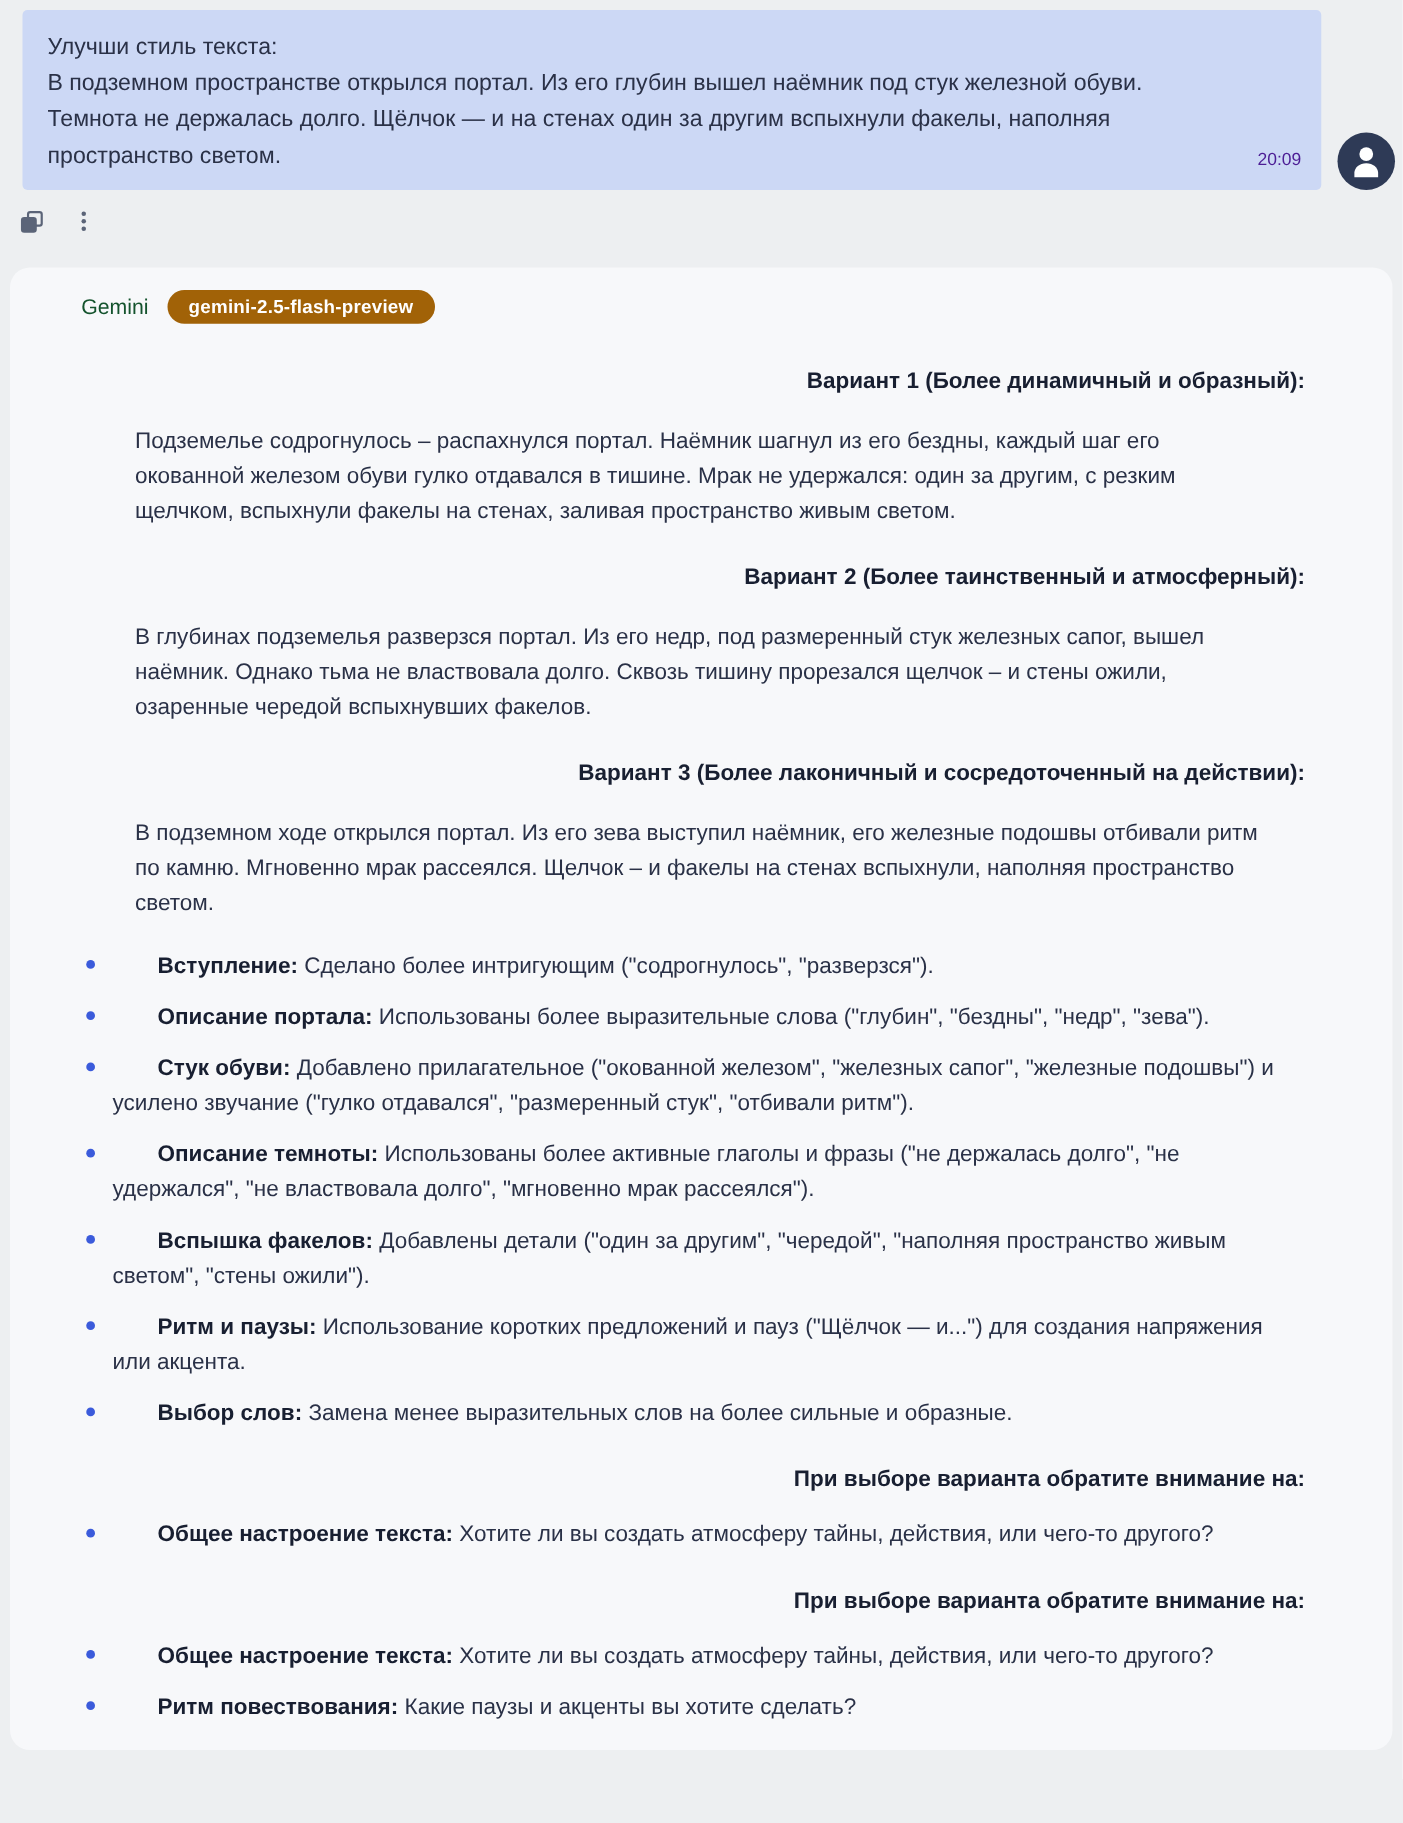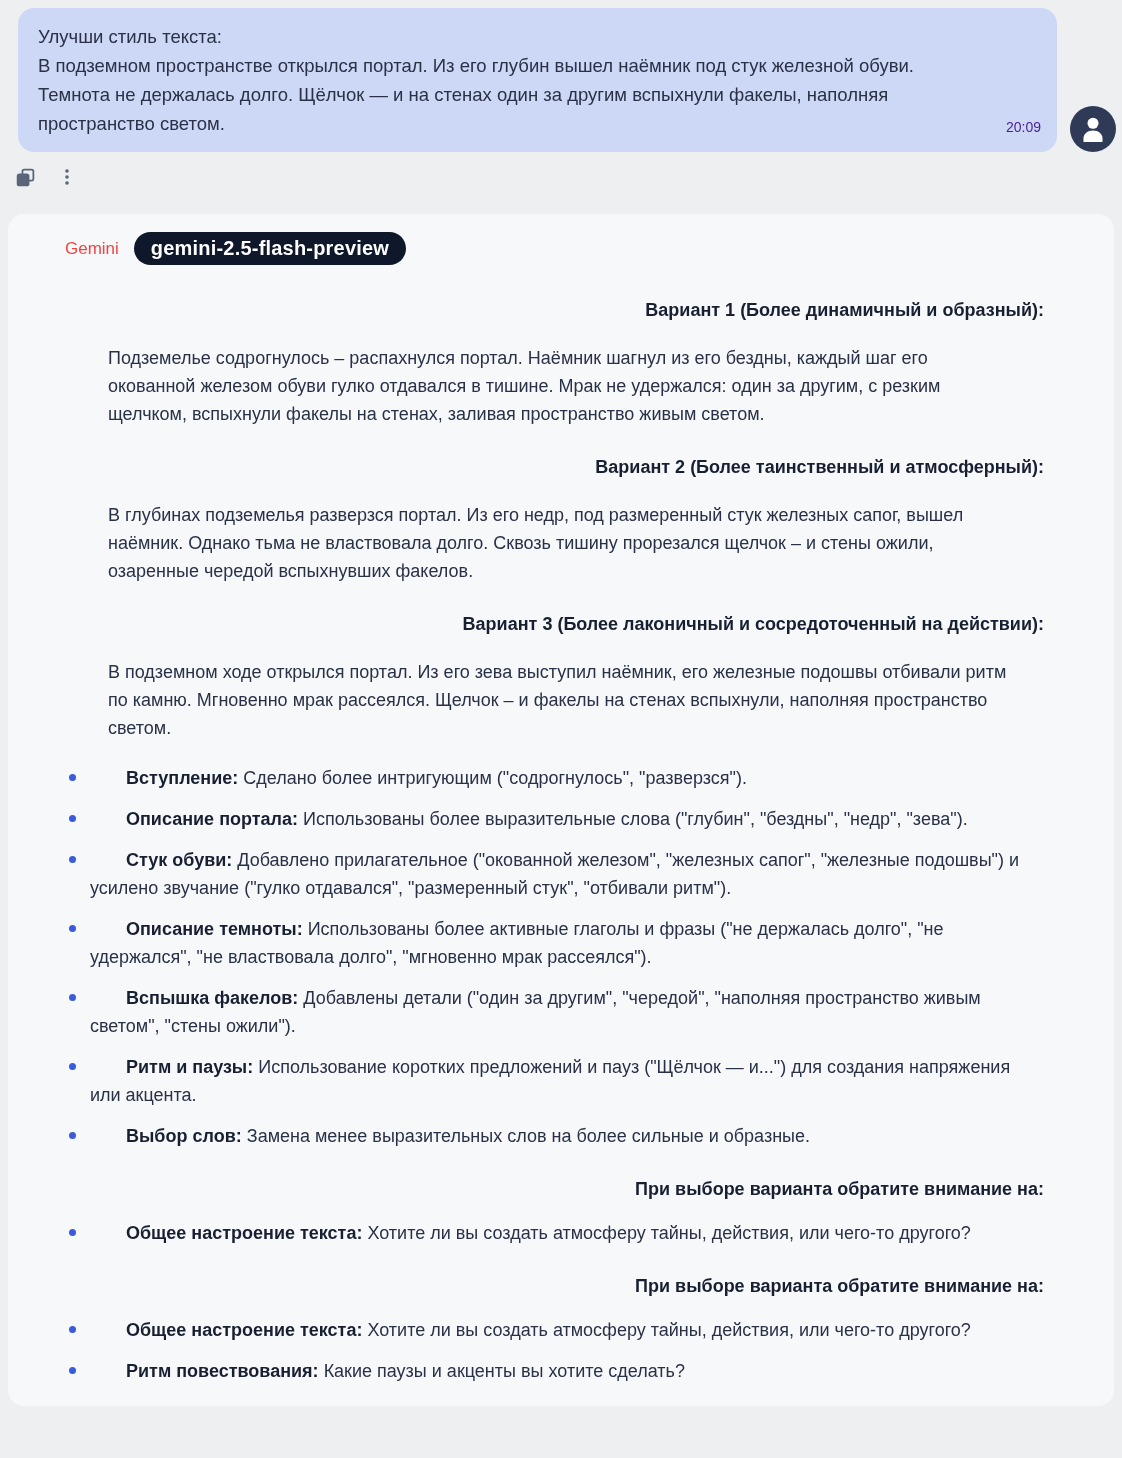--- a/index.html
+++ b/index.html
@@ -1,38 +1,38 @@
 <!DOCTYPE html>
 <html lang="ru"><head>
 <meta charset="utf-8">
 <style>
   * { box-sizing: border-box; }
   body { margin:0; background:#edeff1; font-family:"Liberation Sans","DejaVu Sans",sans-serif; }
   .page { width:1122px; min-height:1458px; position:relative; overflow:hidden; }
 
   
   .user-row { display:flex; align-items:flex-end; padding:8px 3px 0 18px; }
-  .bubble { position:relative; background:#ccd8f5; border-radius:16px;
+  .bubble { position:relative; background:#ccd8f5; border-radius:4px;
             padding:14px 86px 14px 20px; flex:1 1 auto; color:#2a3147;
             font-size:18.5px; line-height:29px; }
   .bubble-time { position:absolute; right:16px; bottom:10px; font-size:14px; color:#4c1d95; }
   .avatar { width:46px; height:46px; border-radius:50%; background:#2e3a56; margin:0 3px 0 13px;
             flex:0 0 auto; overflow:hidden; display:flex; align-items:center; justify-content:center; }
 
   .msg-actions { display:flex; gap:20px; padding:14px 0 0 14px; align-items:center; }
   .icon-btn { background:none; border:none; padding:0; cursor:pointer; width:22px; height:22px;
               display:flex; align-items:center; justify-content:center; }
   .icon-btn svg { display:block; }
 
   
   .card { margin:26px 8px 0 8px; background:#f7f8fa; border-radius:16px;
           padding:14px 70px 8px 57px; position:relative; }
   .card-header { display:flex; align-items:center; gap:15px; padding:4px 0 6px 0; }
-  .g-name { font-size:17px; color:#ef4444; }
-  .badge { background:#0f172a; color:#ffffff; font-weight:700; font-size:20px;
+  .g-name { font-size:17px; color:#14532d; }
+  .badge { background:#a16207; color:#ffffff; font-weight:700; font-size:15px;
            padding:5px 17px; border-radius:999px; letter-spacing:.2px; }
 
   .content { font-size:18px; line-height:28px; color:#2a3147; }
   .intro { margin:10px 0 0; }
   .h { font-weight:700; color:#181f31; margin:25px 0 6px; font-size:18px;text-align:right; }
   .quote { margin:20px 0 22px 43px; max-width:905px; }
 
   ul.blist { list-style:none; margin:16px 0 0; padding:0; }
   ul.blist li { position:relative; padding-left:25px; margin-bottom:13px; max-width:980px; }
   ul.blist .dot { position:absolute; left:4px; top:10px; width:7px; height:7px;

